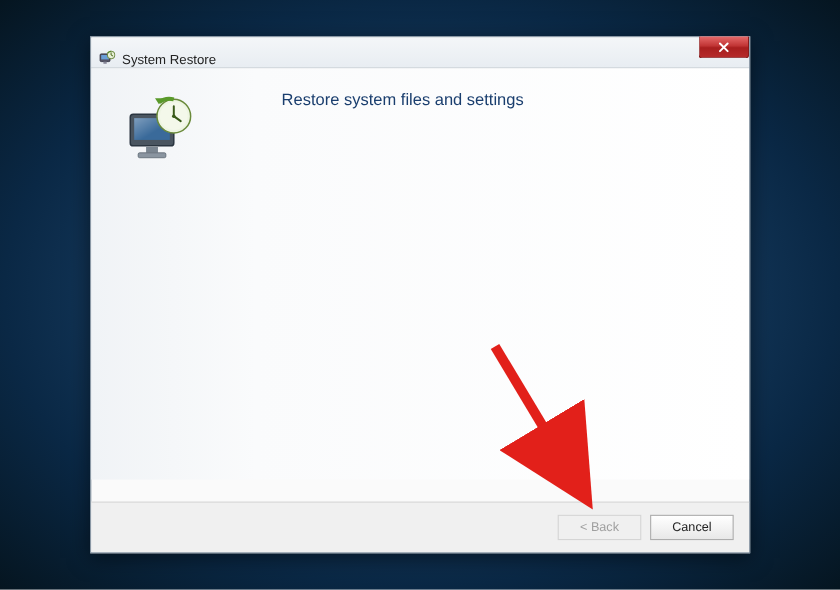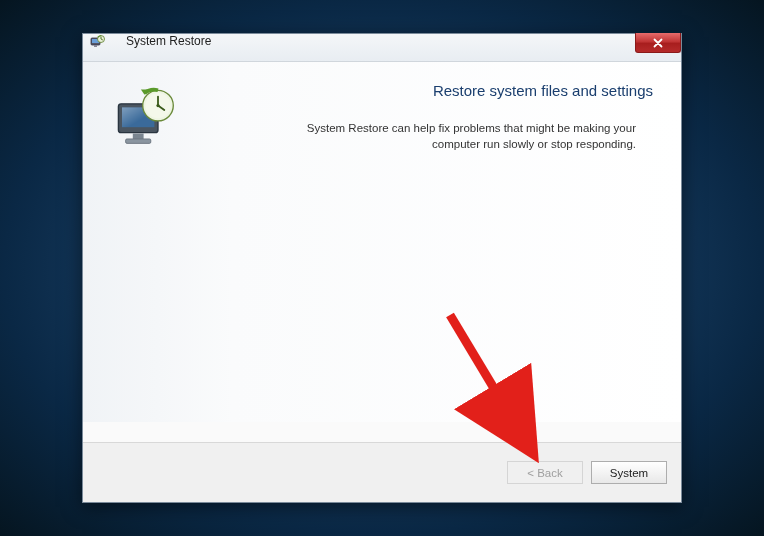--- a/index.html
+++ b/index.html
@@ -26,24 +26,23 @@
       box-shadow: 0 4px 18px rgba(0,0,0,0.5);
       display: flex;
       flex-direction: column;
       position: relative;
     }
     .titlebar {
       height: 28px;
       background: linear-gradient(to bottom, #f4f6f8 0%, #e8edf2 100%);
       border-bottom: 1px solid #d0d6dc;
       display: flex;
-      align-items: flex-start;
+      align-items: flex-end;
       padding: 0 6px;
       position: relative;
-      gap: 15px;
     }
     .title-icon {
       width: 16px;
       height: 16px;
       margin-right: 6px;
       display: flex;
       align-items: center;
       justify-content: center;
     }
     .title-text {
@@ -80,37 +79,36 @@
     }
     .restore-graphic {
       width: 72px;
       height: 72px;
       position: relative;
       margin-left: 8px;
     }
     .right-col {
       flex: 1;
       padding: 20px 28px 12px 8px;
-      text-align: right;
     }
     .heading {
       font-size: 15px;
       color: #1a3e6e;
       font-weight: 400;
       margin-bottom: 22px;
     }
     .para {
       font-size: 11.5px;
       color: #333;
       line-height: 1.35;
       margin-bottom: 16px;
       max-width: 380px;
     }
     .footer {
-      height: 60px;
+      height: 46px;
       background: #f0f0f0;
       border-top: 1px solid #d8d8d8;
       display: flex;
       align-items: center;
       justify-content: flex-end;
       padding: 0 14px;
       gap: 8px;
       margin-top: 20px;
     }
     .btn {
@@ -190,27 +188,26 @@
               <stop offset="0%" stop-color="rgba(255,255,255,0.35)"></stop>
               <stop offset="60%" stop-color="rgba(255,255,255,0)"></stop>
             </linearGradient>
           </defs>
         </svg>
       </div>
     </div>
 
     <div class="right-col">
       <h1 class="heading">Restore system files and settings</h1>
-      <p class="para">System Restore can help fix problems that might be making your computer run slowly or stop responding.</p>
     </div>
   </div>
 
   <div class="footer">
     <button class="btn disabled">&lt; Back</button>
-    <button class="btn">System</button>
+    <button class="btn">Cancel</button>
   </div>
 
 </div>
 
 <svg class="arrow-annotation" width="160" height="180">
   <defs>
     <marker id="ah" markerWidth="10" markerHeight="10" refX="7" refY="5" orient="auto">
       <path d="M0 0 L10 5 L0 10 Z" fill="#e2201a"></path>
     </marker>
   </defs>

